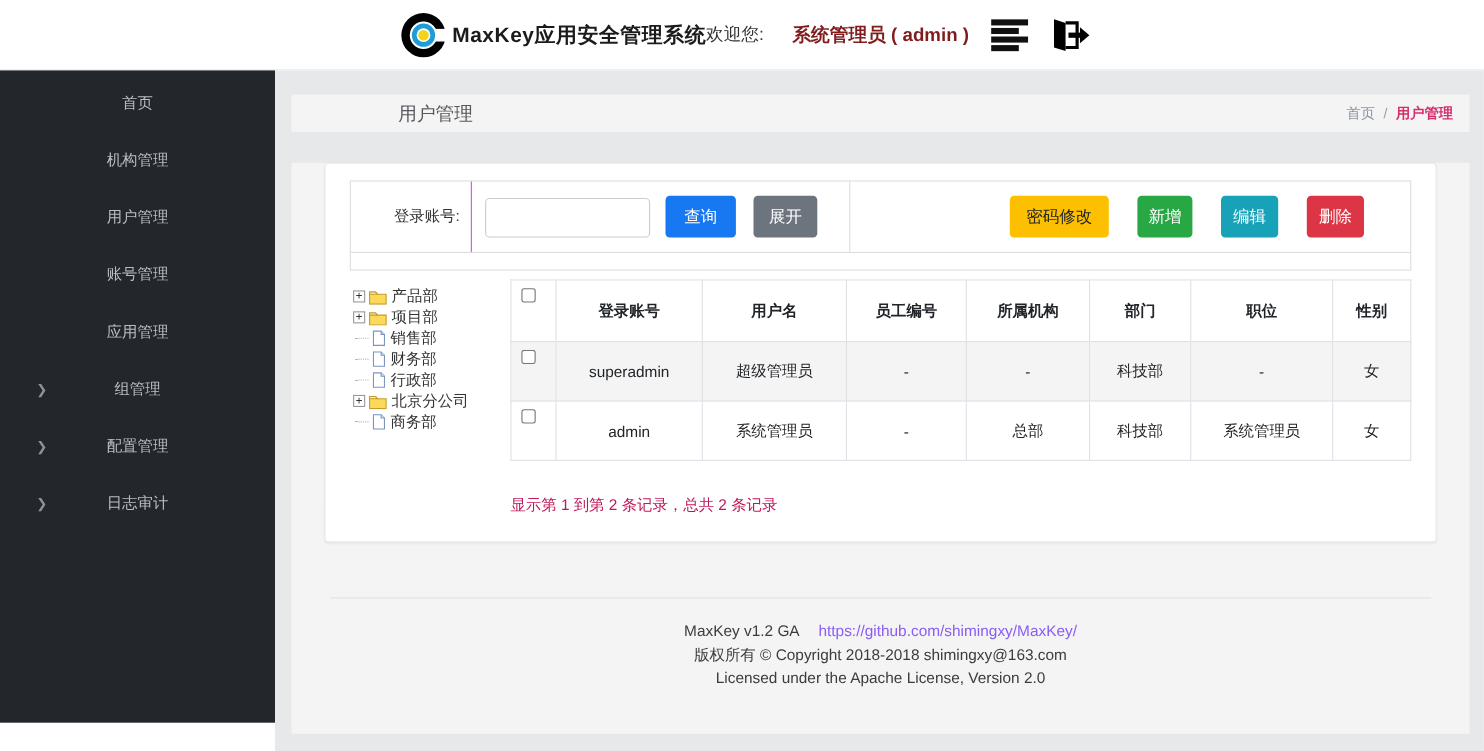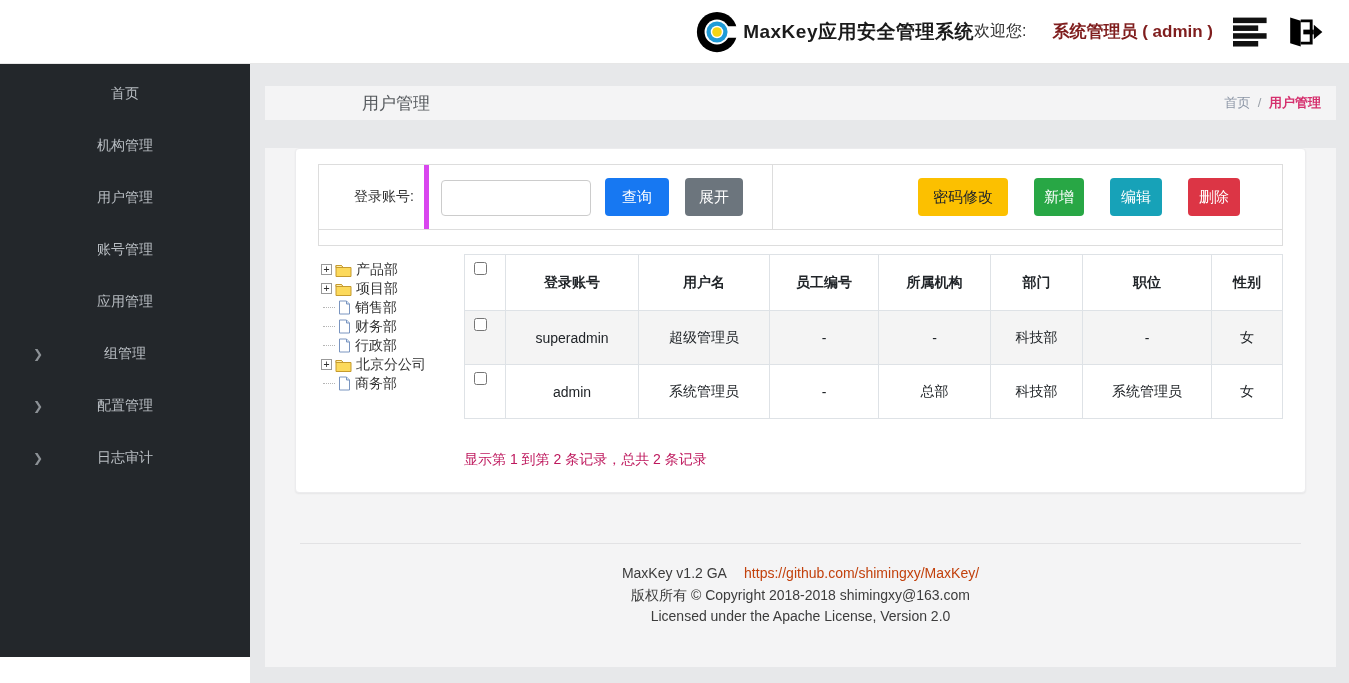--- a/index.html
+++ b/index.html
@@ -1,21 +1,21 @@
 <!DOCTYPE html>
 <html><head>
 <meta charset="utf-8">
 <style>
   * { margin:0; padding:0; box-sizing:border-box; }
   html,body { width:1349px; height:683px; overflow:hidden; background:#fff;
     font-family:"Liberation Sans","DejaVu Sans",sans-serif; }
 
   
   .header { height:64px; background:#fff; border-bottom:1px solid #e7e7e7;
-    display:flex; align-items:center; justify-content:flex-end; padding:0 26px 0 30px; }
+    display:flex; align-items:center; justify-content:center; padding:0 26px 0 30px; }
   .brand { display:flex; align-items:center; gap:3px; }
   .brand-title { font-size:19px; font-weight:bold; color:#1b1b1b; letter-spacing:.5px; }
   .header-right { display:flex; align-items:center; gap:10px; }
   .welcome { font-size:16px; color:#333; }
   .user-display { font-size:17px; font-weight:bold; color:#7f1d1d; margin-left:16px; }
   .hdr-icon { display:inline-flex; align-items:center; }
 
   
   .layout { display:flex; height:619px; background:#fff; }
   .sidebar { width:250px; flex:none; background:#23272b; height:593px; padding-top:4px; }
@@ -36,21 +36,21 @@
 
   
   .content { background:#f4f4f5; margin-top:28px; height:519px; }
   .card { background:#fff; margin:0 30px; height:345px; border-radius:4px;
     border:1px solid #ececee; box-shadow:0 1px 2px rgba(0,0,0,.06); padding:15px 22px; }
 
   
   .searchbox { border:1px solid #ddd; height:82px; }
   .search-row { height:64px; display:flex; align-items:center; }
   .search-bottom { height:16px; border-top:1px solid #ddd; }
-  .label-cell { width:110px; height:100%; border-right:5px solid #d946ef; display:flex;
+  .label-cell { width:110px; height:100%; border-right:1px solid #d946ef; display:flex;
     align-items:center; justify-content:flex-end; padding-right:10px; font-size:14px; color:#333; }
   .left-group { width:343px; display:flex; align-items:flex-end; padding-left:12px; }
   .search-input { width:150px; height:36px; border:1px solid #ccc; border-radius:4px;
     font-size:14px; padding:0 8px; outline:none; }
   .btn { border:none; border-radius:4px; height:38px; font-size:15px; color:#fff;
     cursor:pointer; font-family:inherit; }
   .btn-query { width:64px; background:#1778f2; margin-left:14px; }
   .btn-expand { width:58px; background:#6c757d; margin-left:16px; }
   .right-group { flex:1; height:100%; border-left:1px solid #ddd; display:flex;
     align-items:center; justify-content:flex-end; padding-right:42px; gap:26px; }
@@ -78,21 +78,21 @@
   .grid td { height:54px; }
   .chk-cell { vertical-align:top; text-align:left; padding:7px 0 0 9px; }
   .chk-cell input { width:13px; height:13px; }
   tr.striped { background:#f4f4f4; }
   .summary { margin-top:32px; font-size:14px; color:#be185d; }
 
   
   .divider { margin:50px 35px 0; border-top:1px solid #e2e2e4; }
   .footer { text-align:center; padding-top:19px; font-size:14px; color:#3c3c3c; }
   .footer div { line-height:21.5px; }
-  .footer a { color:#c2410c; text-decoration:none; margin-left:14px; }
+  .footer a { color:#8b5cf6; text-decoration:none; margin-left:14px; }
 </style>
 </head>
 <body>
 
 <div class="header">
   <div class="brand">
     <span class="hdr-icon">
       <svg width="46" height="46" viewBox="0 0 48 48">
         <circle cx="24" cy="24" r="21" fill="#000"></circle>
         <rect x="26" y="18" width="22" height="12" fill="#fff"></rect>

